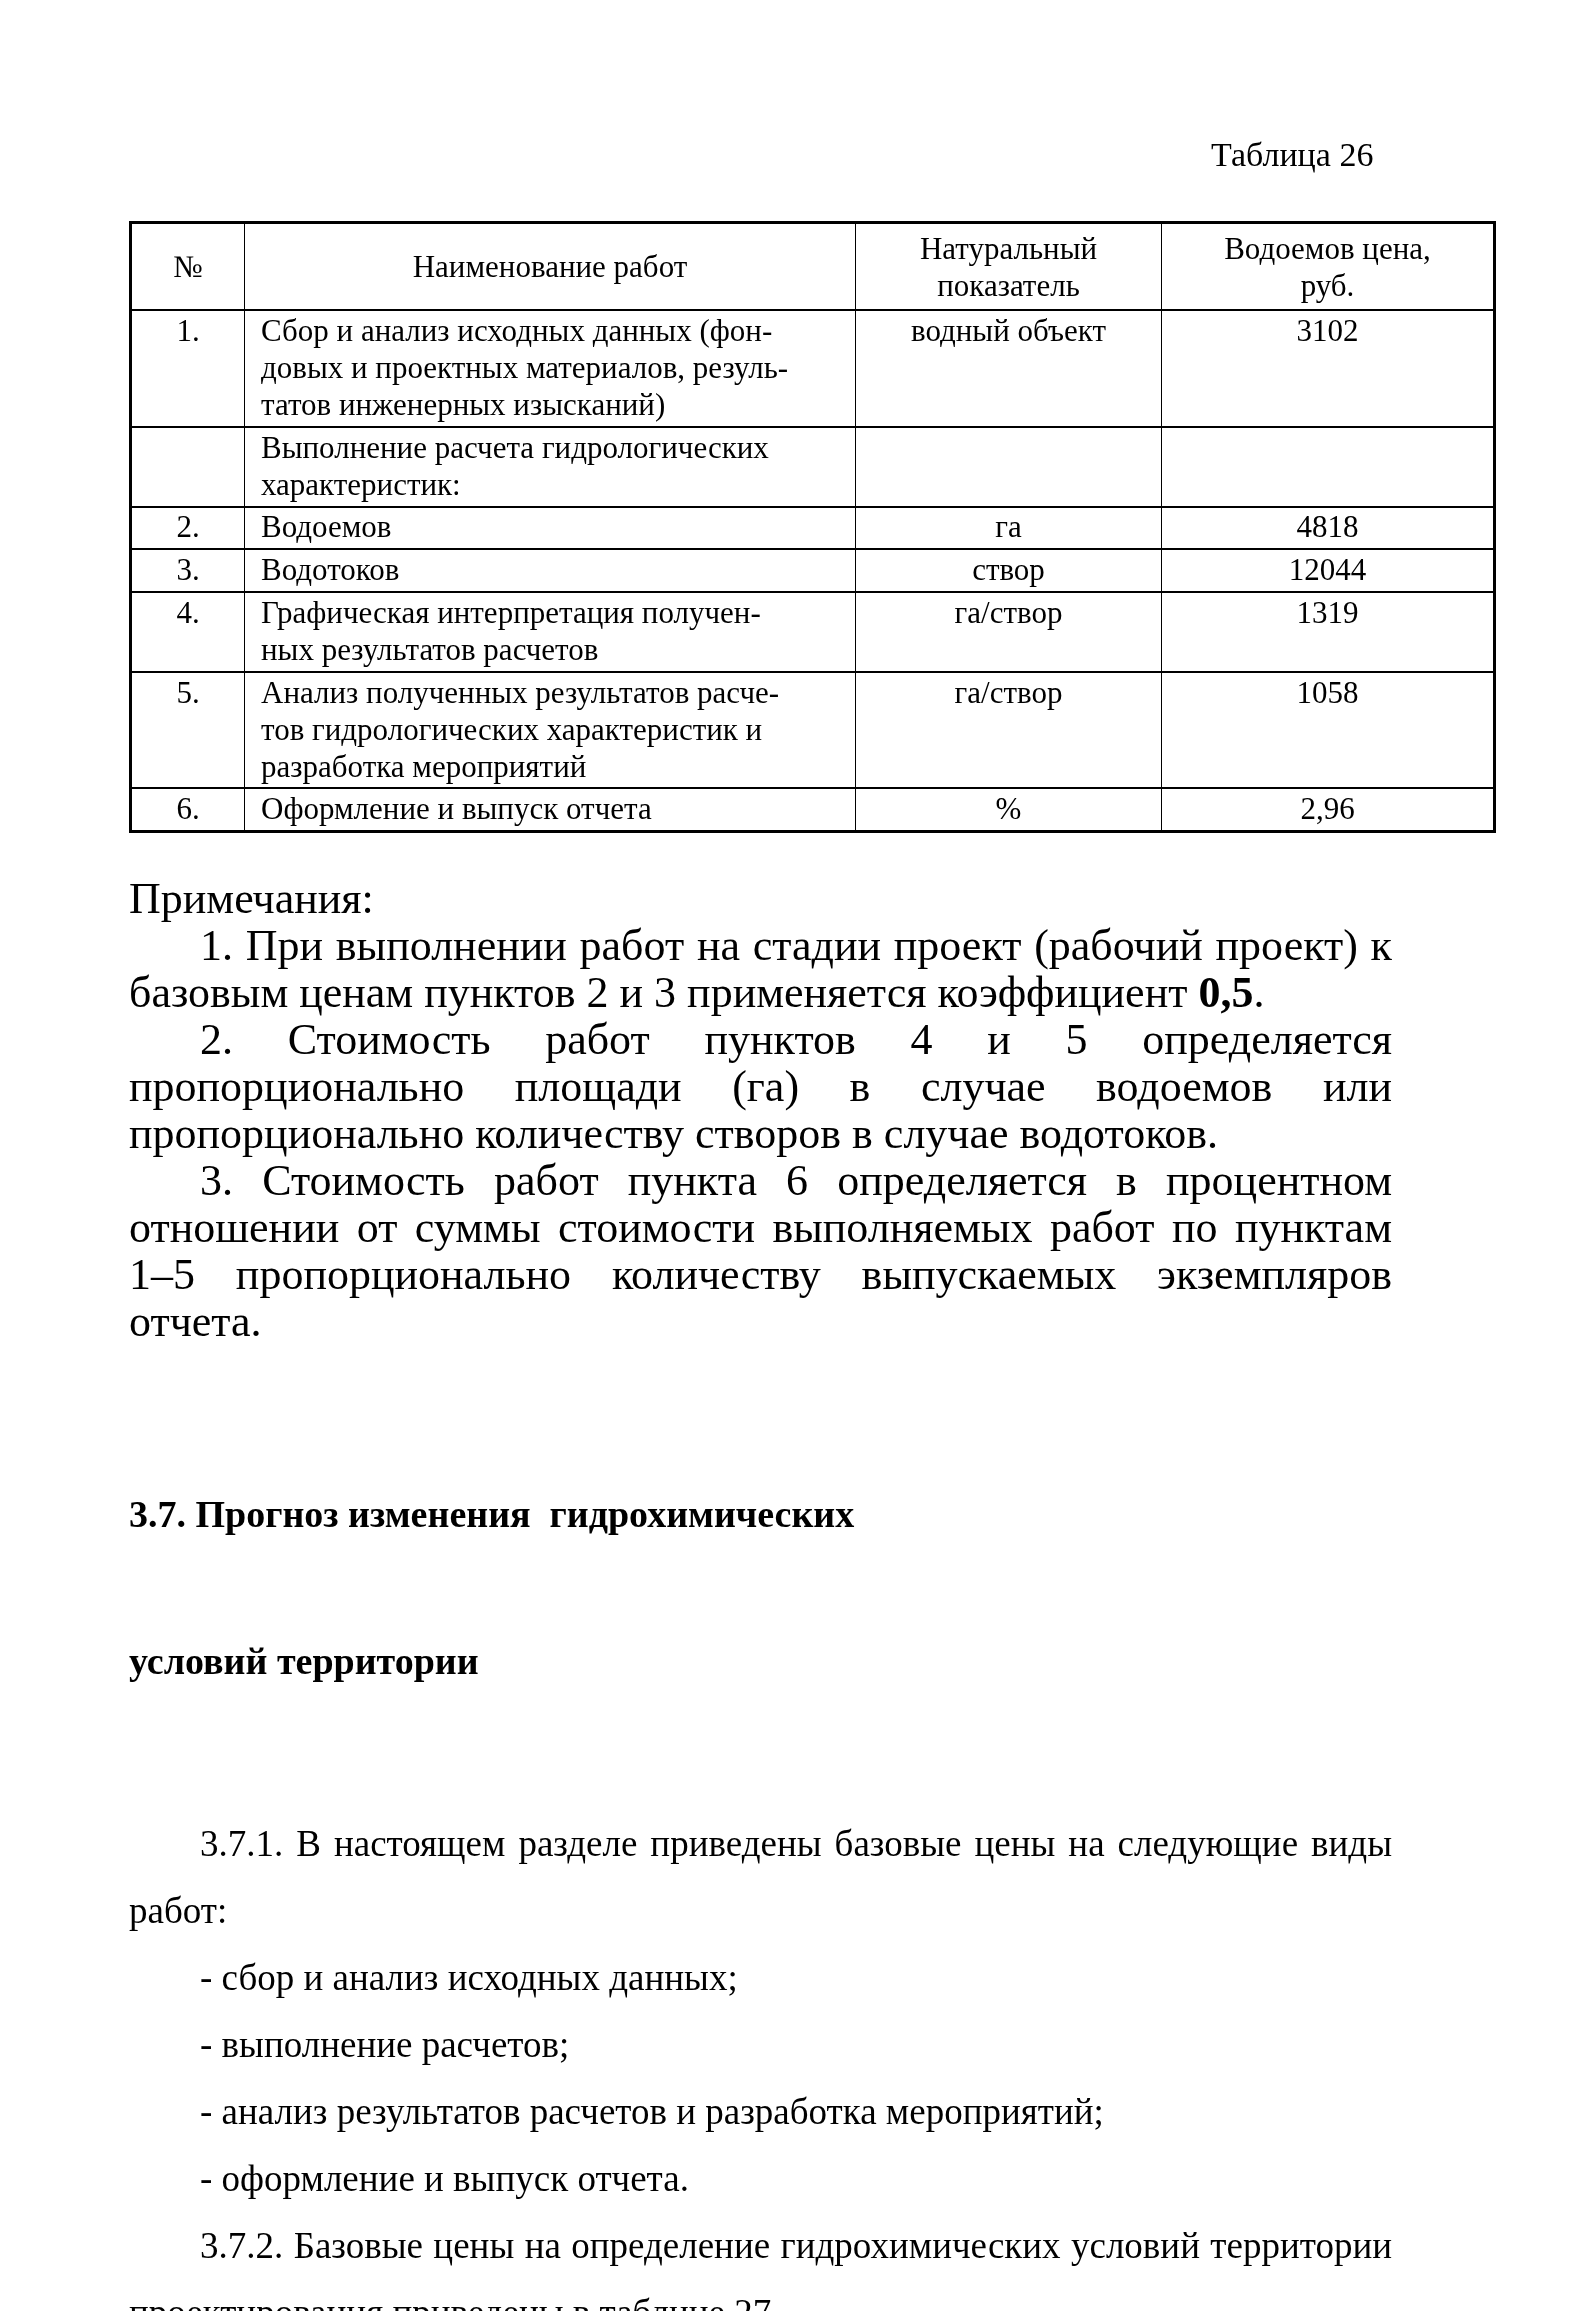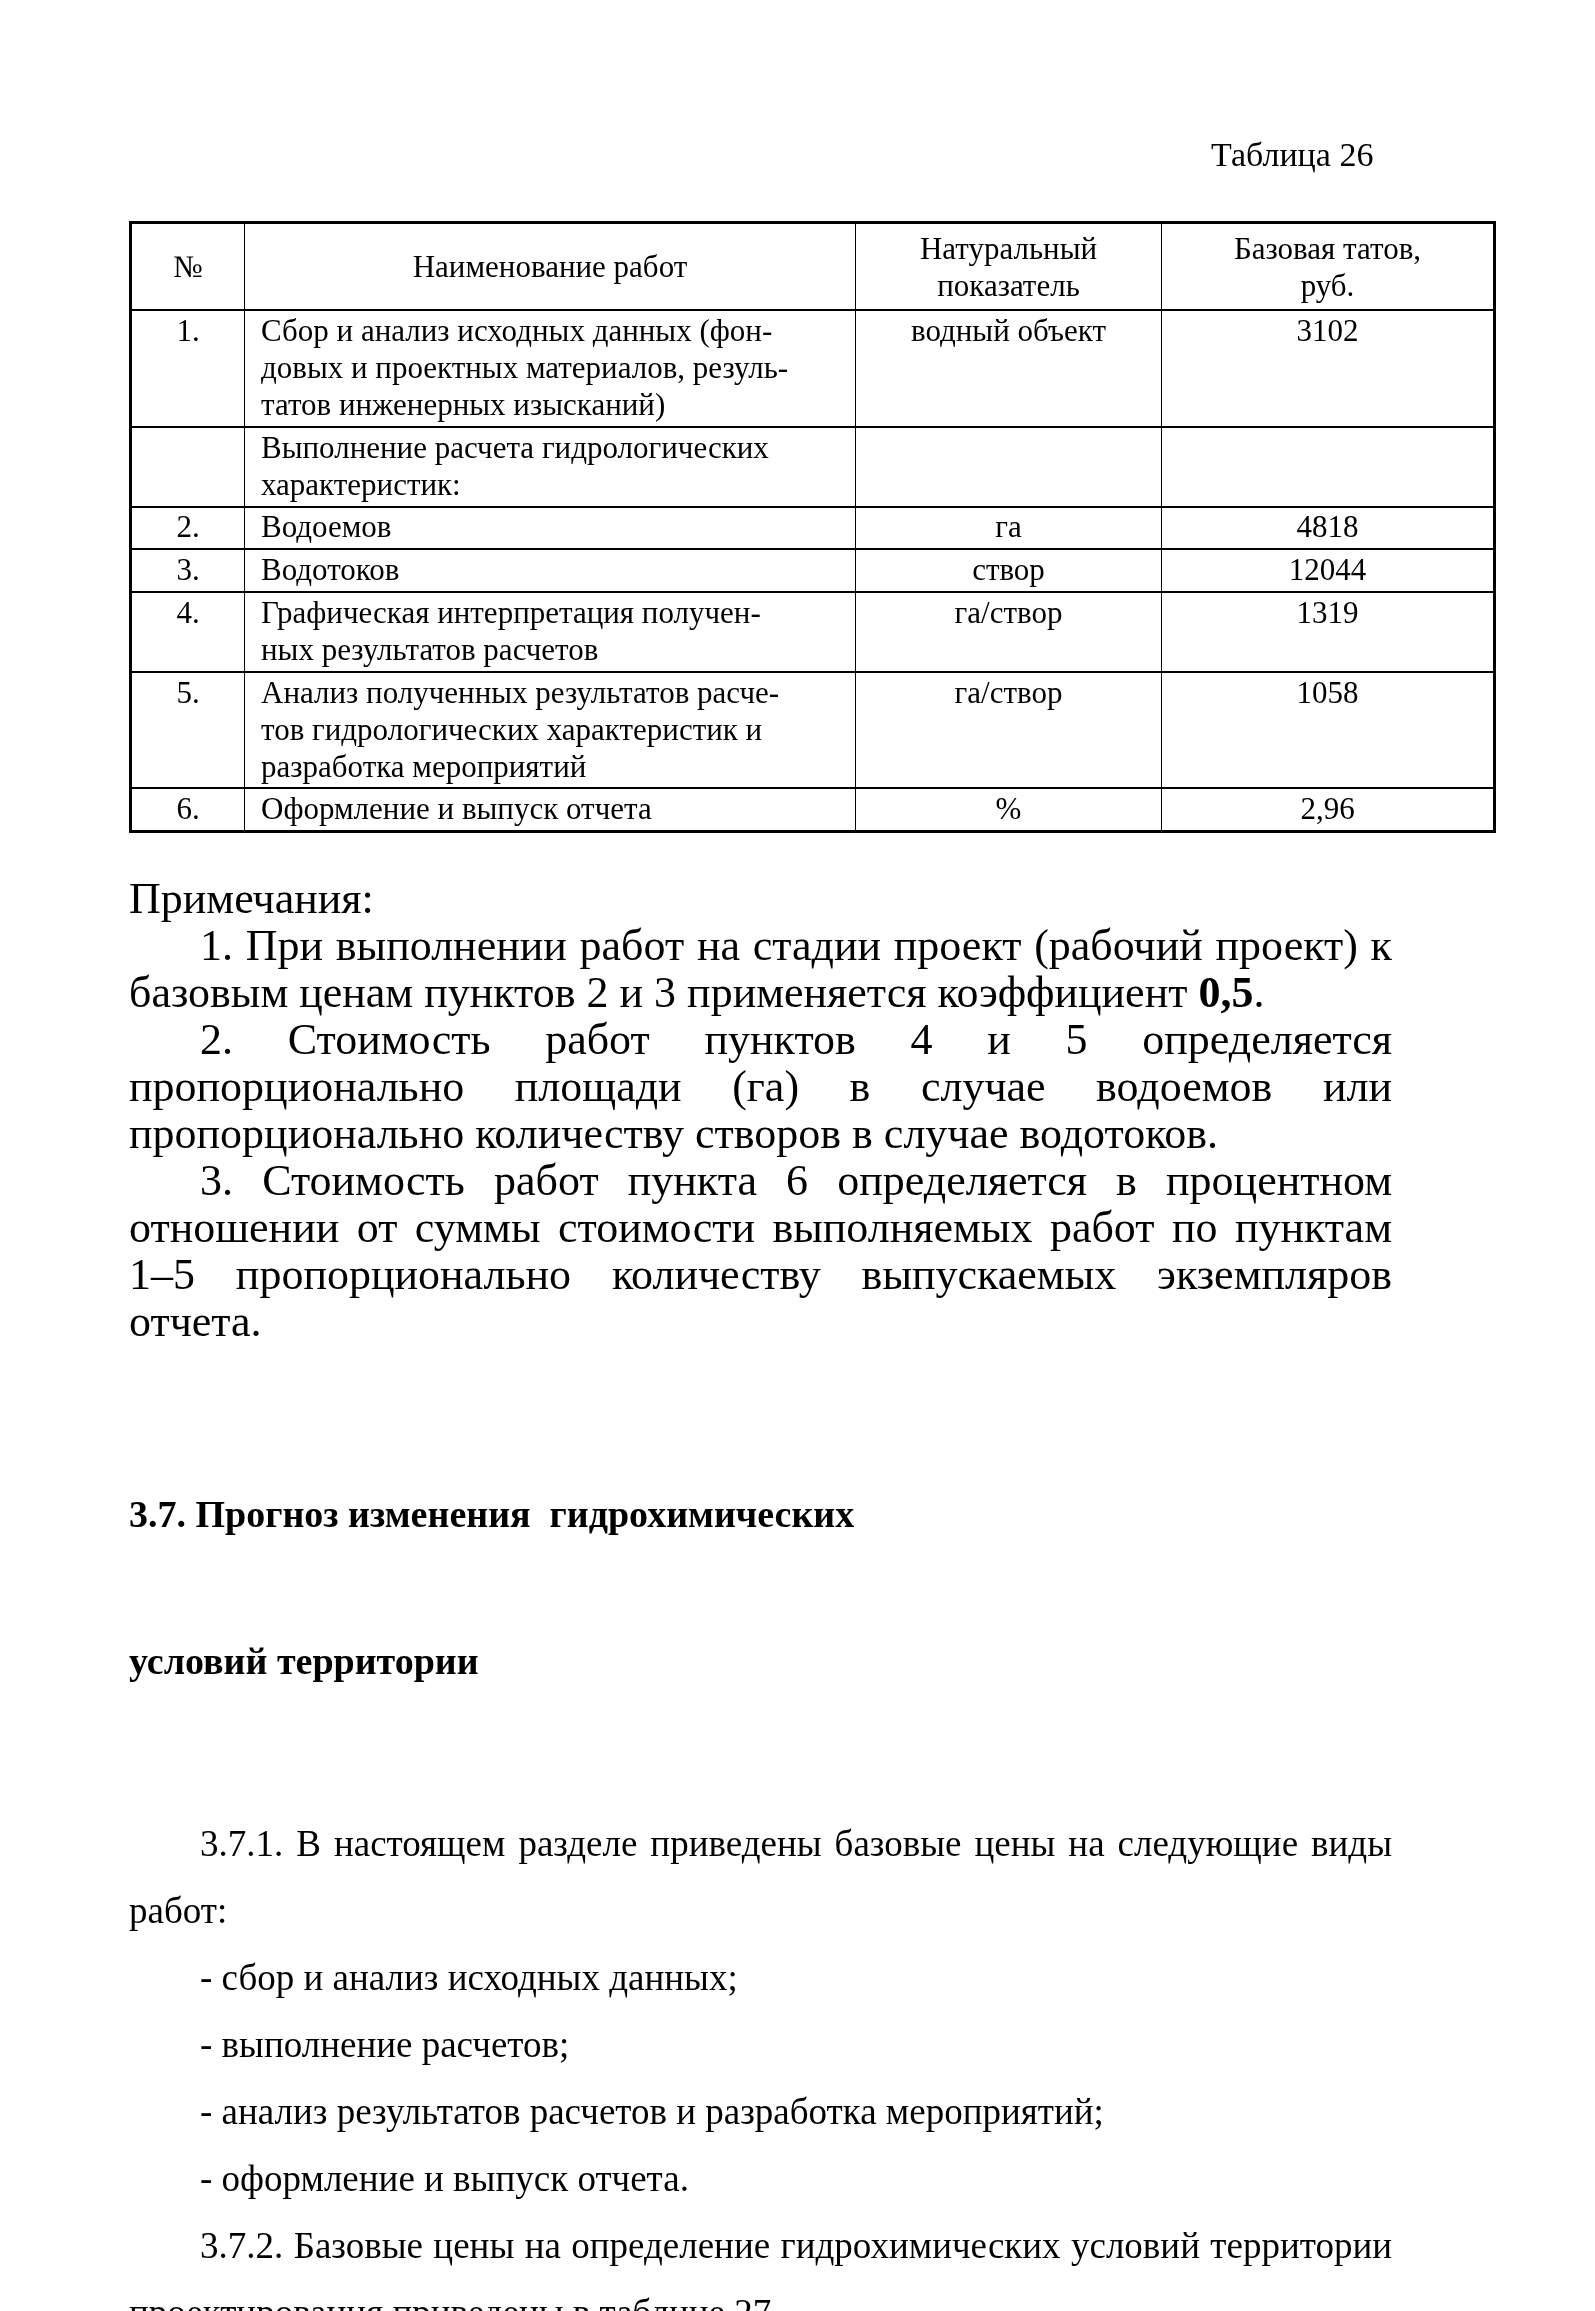--- a/index.html
+++ b/index.html
@@ -109,21 +109,21 @@
         <col style="width:611px">
         <col style="width:306px">
         <col style="width:333px">
       </colgroup>
       <thead>
         <tr>
           <th>№</th>
           <th>Наименование работ</th>
           <th>Натуральный
 показатель</th>
-          <th>Базовая татов,
+          <th>Водоемов цена,
 руб.</th>
         </tr>
       </thead>
       <tbody>
         <tr>
           <td class="c-num">1.</td>
           <td class="c-name">Сбор и анализ исходных данных (фон-
 довых и проектных материалов, резуль-
 татов инженерных изысканий)</td>
           <td class="c-unit">водный

